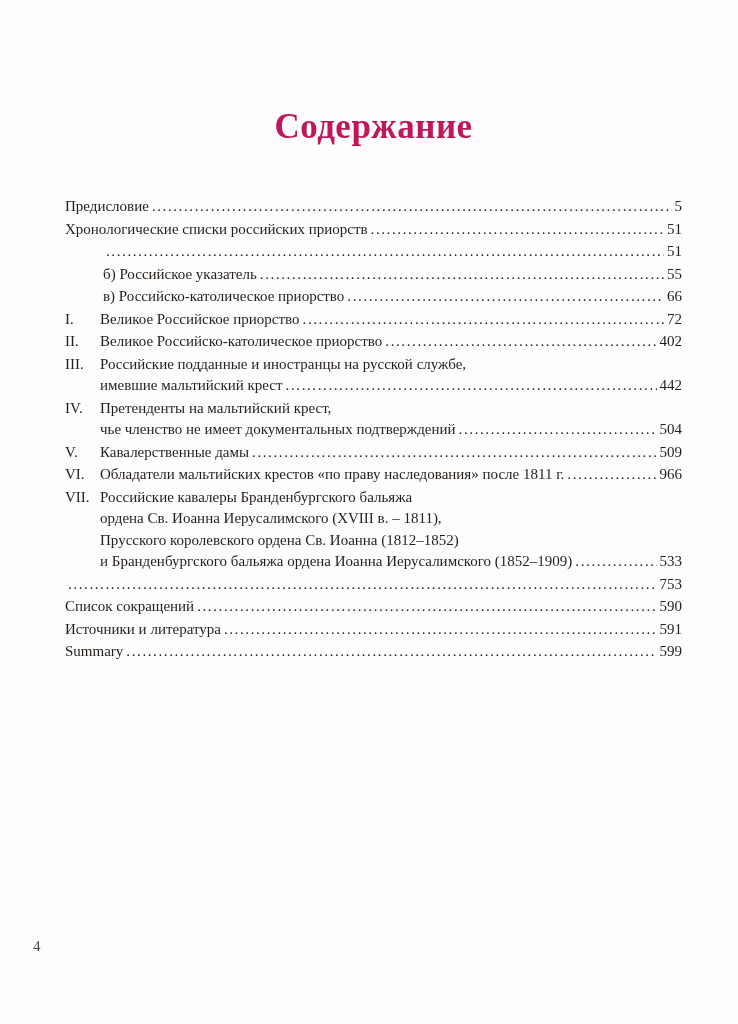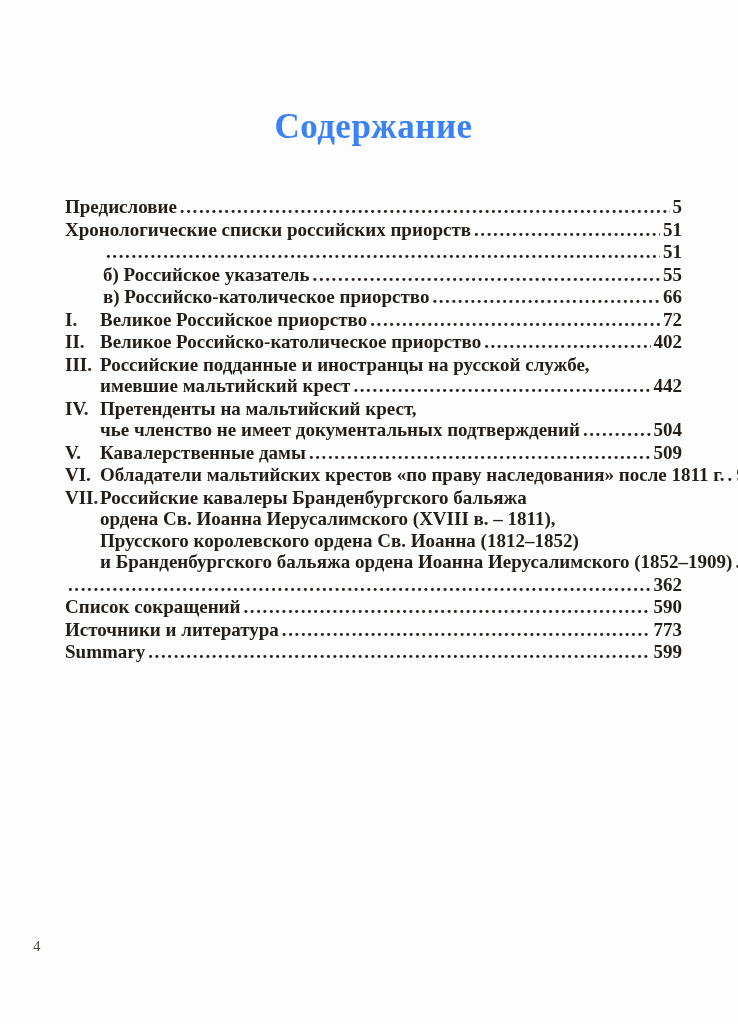--- a/index.html
+++ b/index.html
@@ -20,22 +20,22 @@
     margin: 0;
     text-align: center;
     font-size: 35px;
     font-weight: bold;
     letter-spacing: 0.5px;
     line-height: 1.2;
   }
   .toc {
     position: absolute;
     top: 196px; left: 65px; width: 617px;
-    font-size: 19px;
-    font-weight: bold;
+    font-size: 15px;
+    font-weight: normal;
     color: #241e1a;
   }
   .entry { position: relative; margin-bottom: 1px; }
   .entry .line { line-height: 21.5px; }
   .entry.roman { padding-left: 35px; }
   .entry.roman .num {
     position: absolute; left: 0; top: 0;
     line-height: 21.5px; white-space: nowrap;
   }
   .entry.sub { padding-left: 38px; }
@@ -59,21 +59,21 @@
     left: 33px; top: 938px;
     font-size: 15px;
     font-weight: normal;
     color: #4a4540;
   }
 </style>
 </head>
 <body>
 
 <div class="page" style="background: rgb(253, 253, 253);">
-  <h1 class="title" style="color: #3b82f6;">Содержание</h1>
+  <h1 class="title" style="color: #be185d;">Содержание</h1>
 
   <div class="toc" id="toc" style="color: rgb(36, 30, 26);">
       <div class="entry">
         <div class="line last">
           <span class="txt">Предисловие</span>
           <span class="dots"></span>
           <span class="pg">5</span>
         </div>
       </div>
       <div class="entry">
@@ -160,35 +160,35 @@
         <div class="line">Прусского королевского ордена Св. Иоанна (1812–1852)</div>
         <div class="line last">
           <span class="txt">и Бранденбургского бальяжа ордена Иоанна Иерусалимского (1852–1909)</span>
           <span class="dots"></span>
           <span class="pg">533</span>
         </div>
       </div>
       <div class="entry">
         <div class="line last">
           <span class="dots"></span>
-          <span class="pg">362</span>
+          <span class="pg">753</span>
         </div>
       </div>
       <div class="entry">
         <div class="line last">
           <span class="txt">Список сокращений</span>
           <span class="dots"></span>
           <span class="pg">590</span>
         </div>
       </div>
       <div class="entry">
         <div class="line last">
           <span class="txt">Источники и литература</span>
           <span class="dots"></span>
-          <span class="pg">773</span>
+          <span class="pg">591</span>
         </div>
       </div>
       <div class="entry">
         <div class="line last">
           <span class="txt">Summary</span>
           <span class="dots"></span>
           <span class="pg">599</span>
         </div>
       </div>
     </div>

